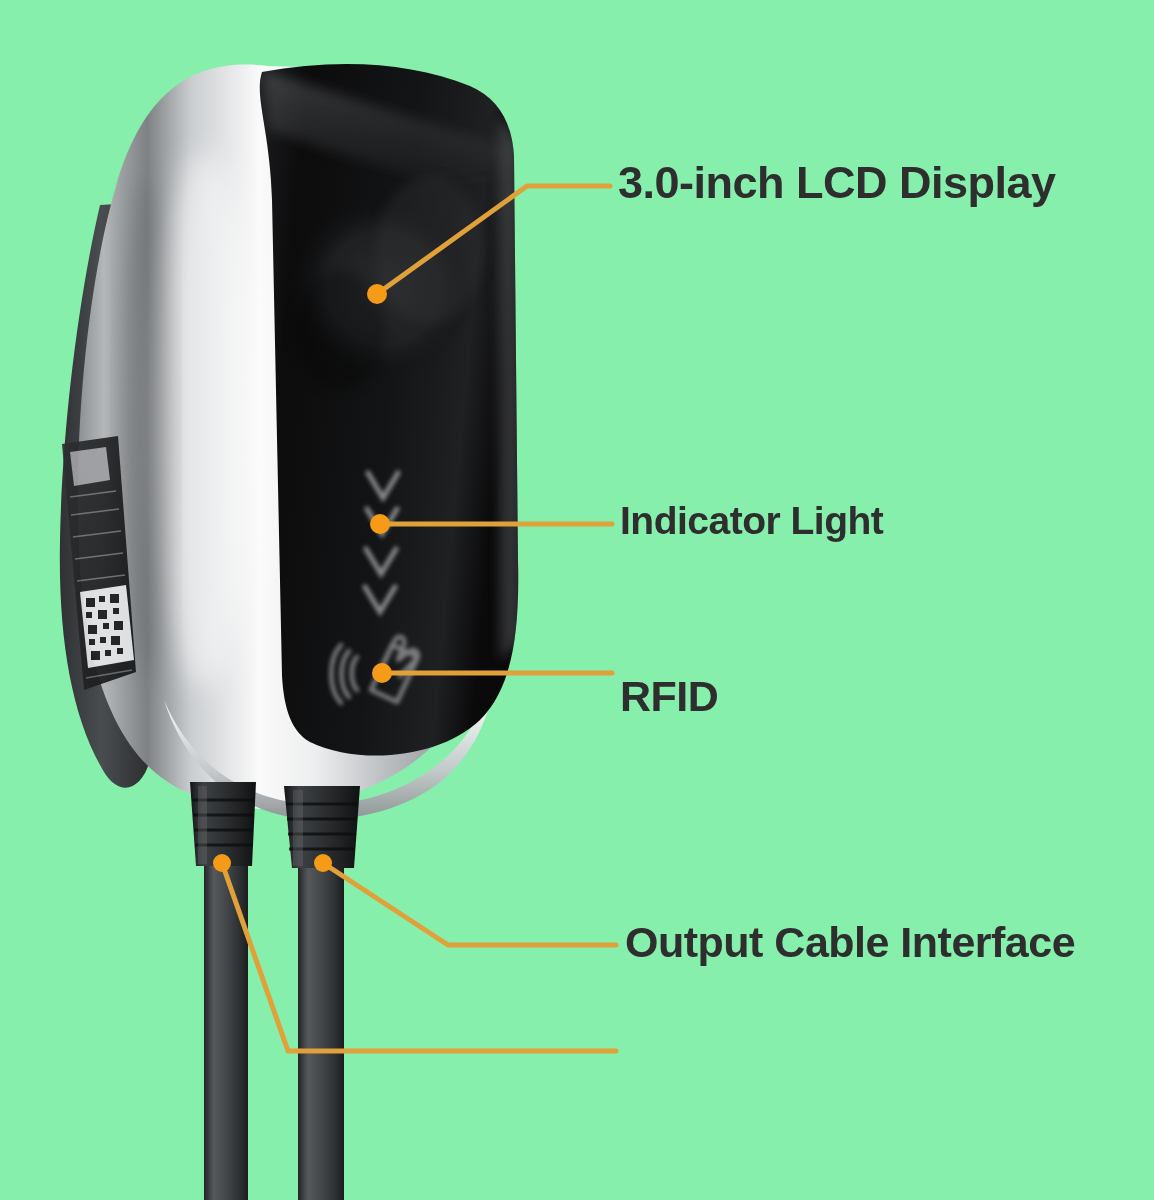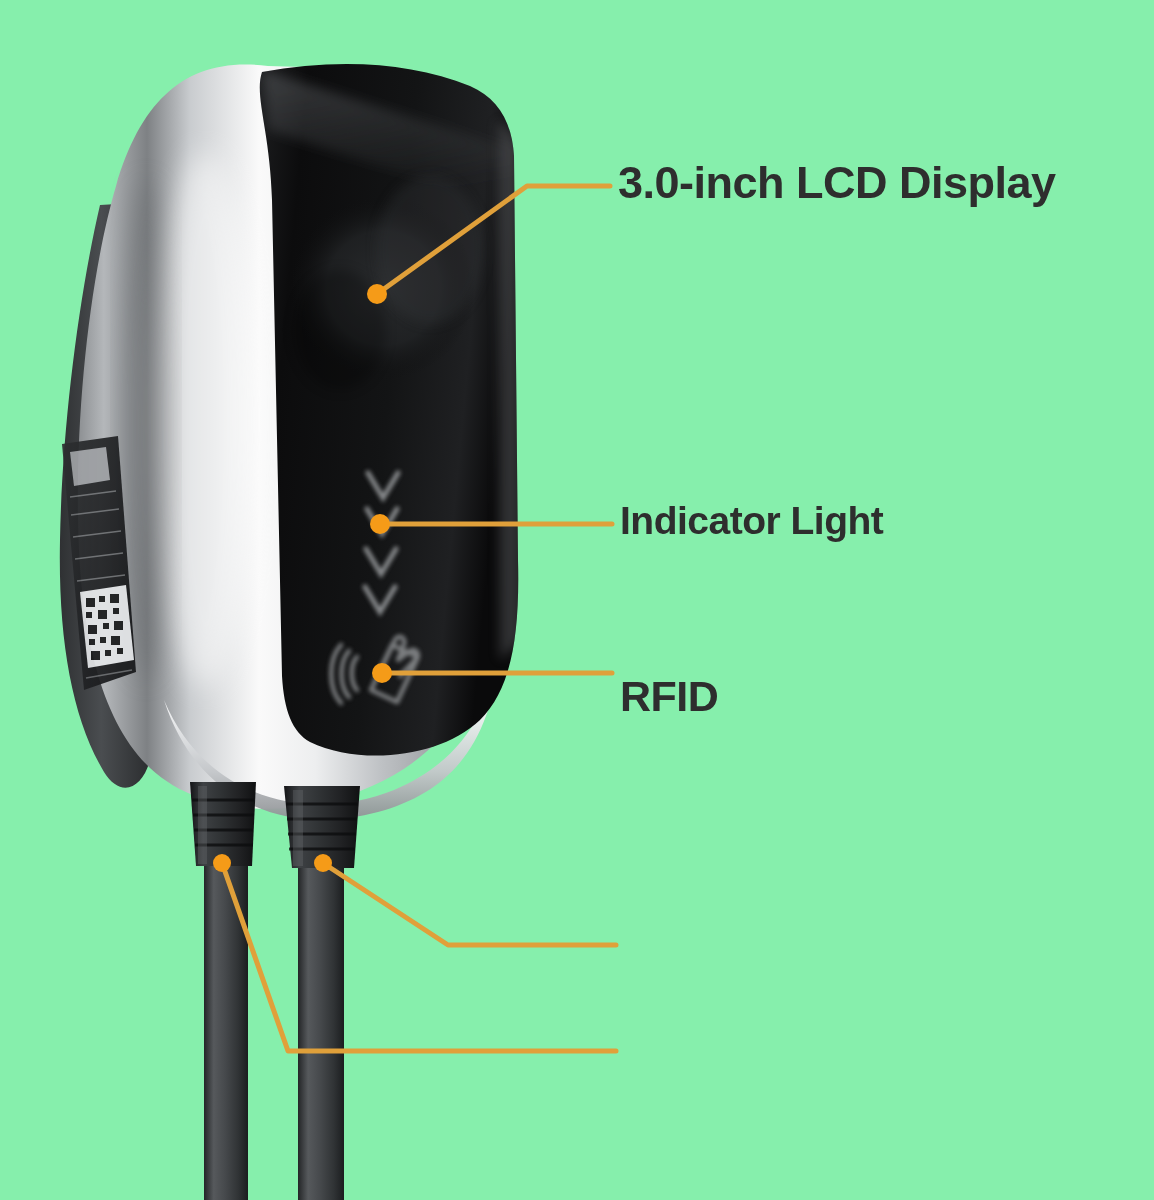--- a/index.html
+++ b/index.html
@@ -275,15 +275,16 @@
       <circle cx="222" cy="863" r="9" fill="#F59B18"></circle>
     </g>
   </svg>
 
   <div class="callout-label lcd" style="color: rgb(46, 46, 46);">3.0-inch LCD Display</div>
 
   <div class="callout-label indicator" style="color: rgb(46, 46, 46);">Indicator Light</div>
 
   <div class="callout-label rfid" style="color: rgb(46, 46, 46);">RFID</div>
 
+  <div class="callout-label output" style="color: rgb(46, 46, 46);">Output Cable Interface</div>
 
 
 </div>
 
 </body></html>

